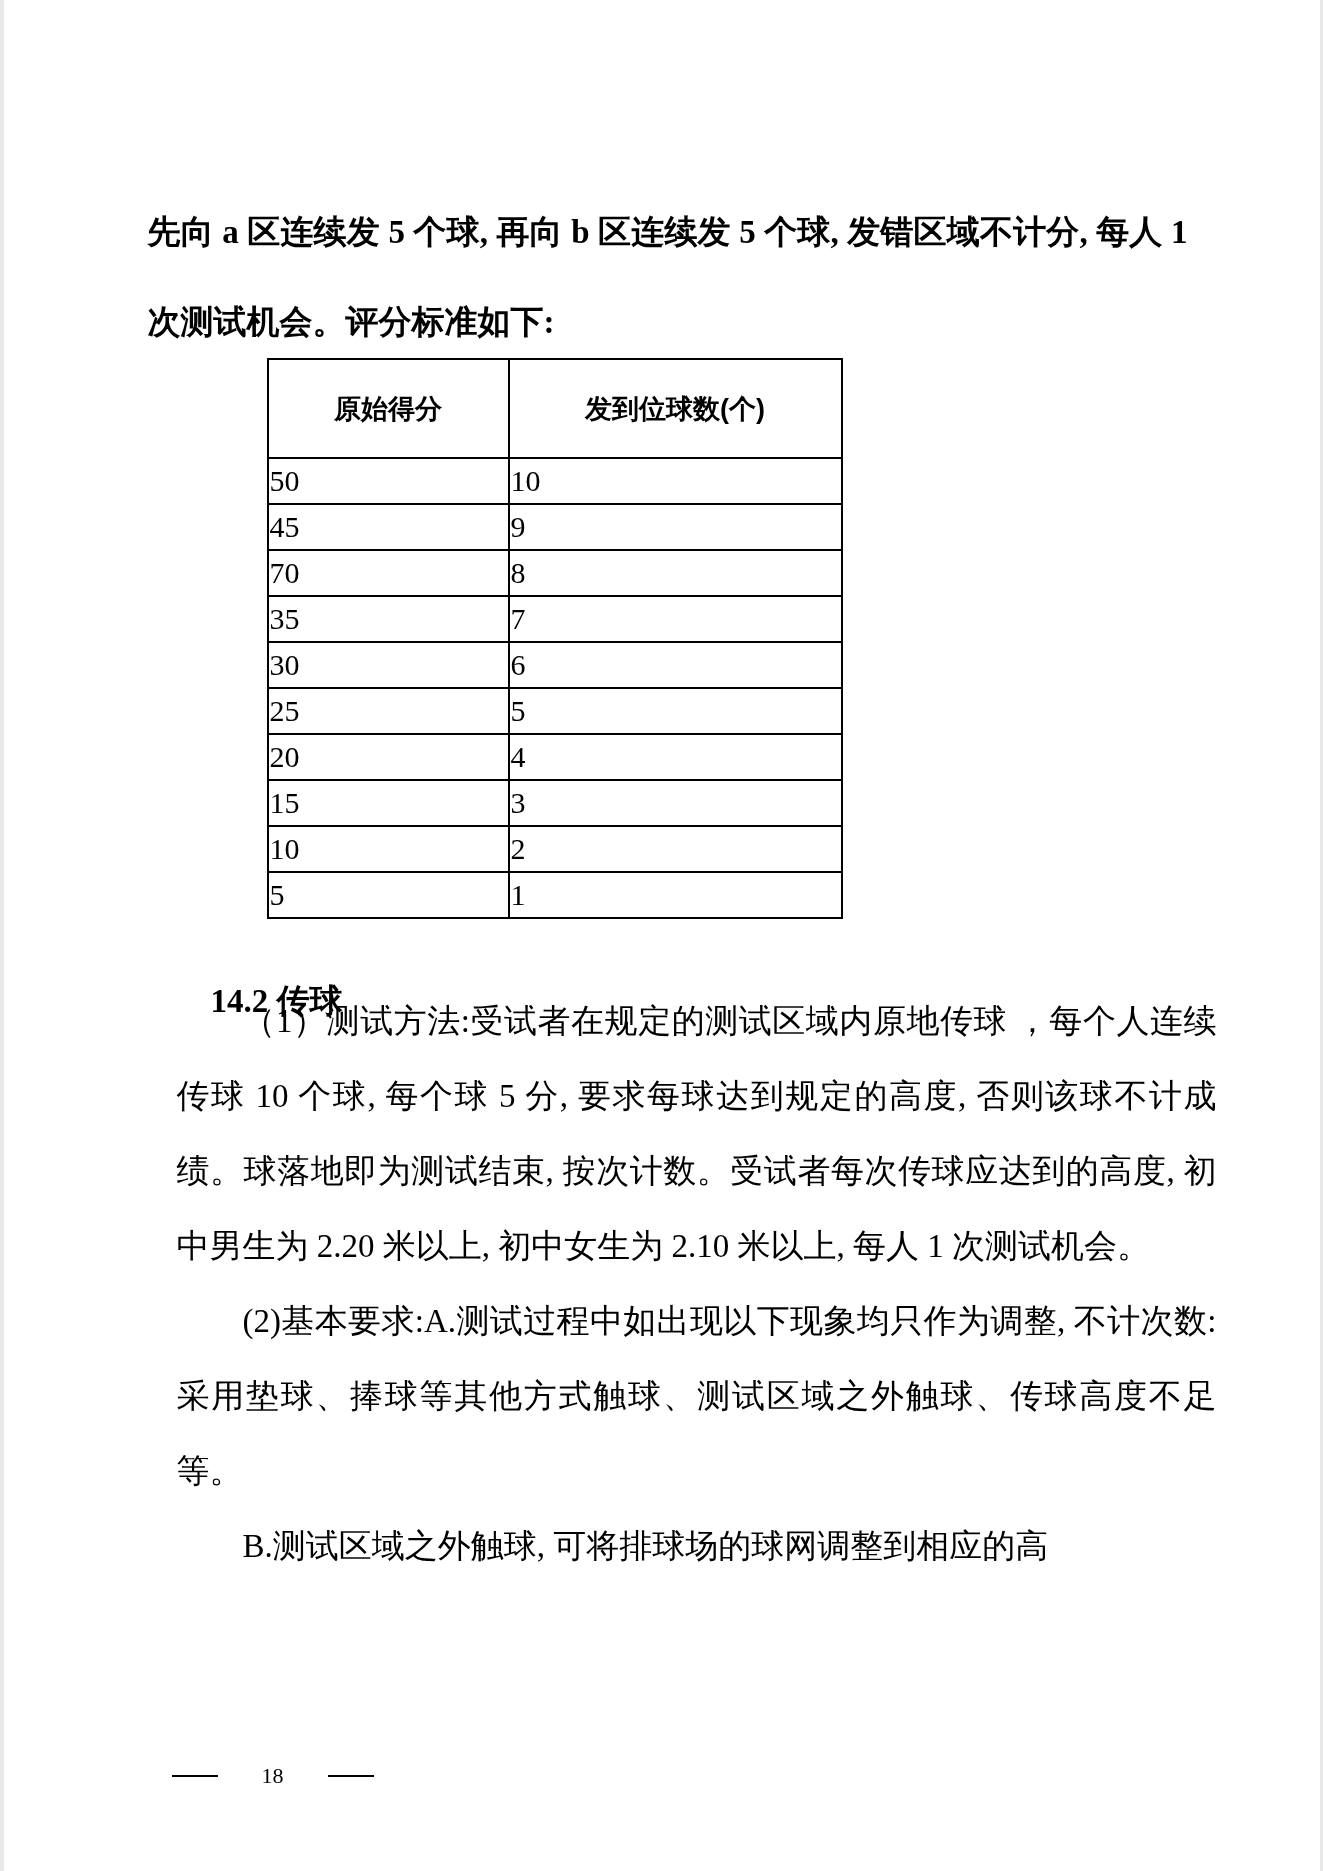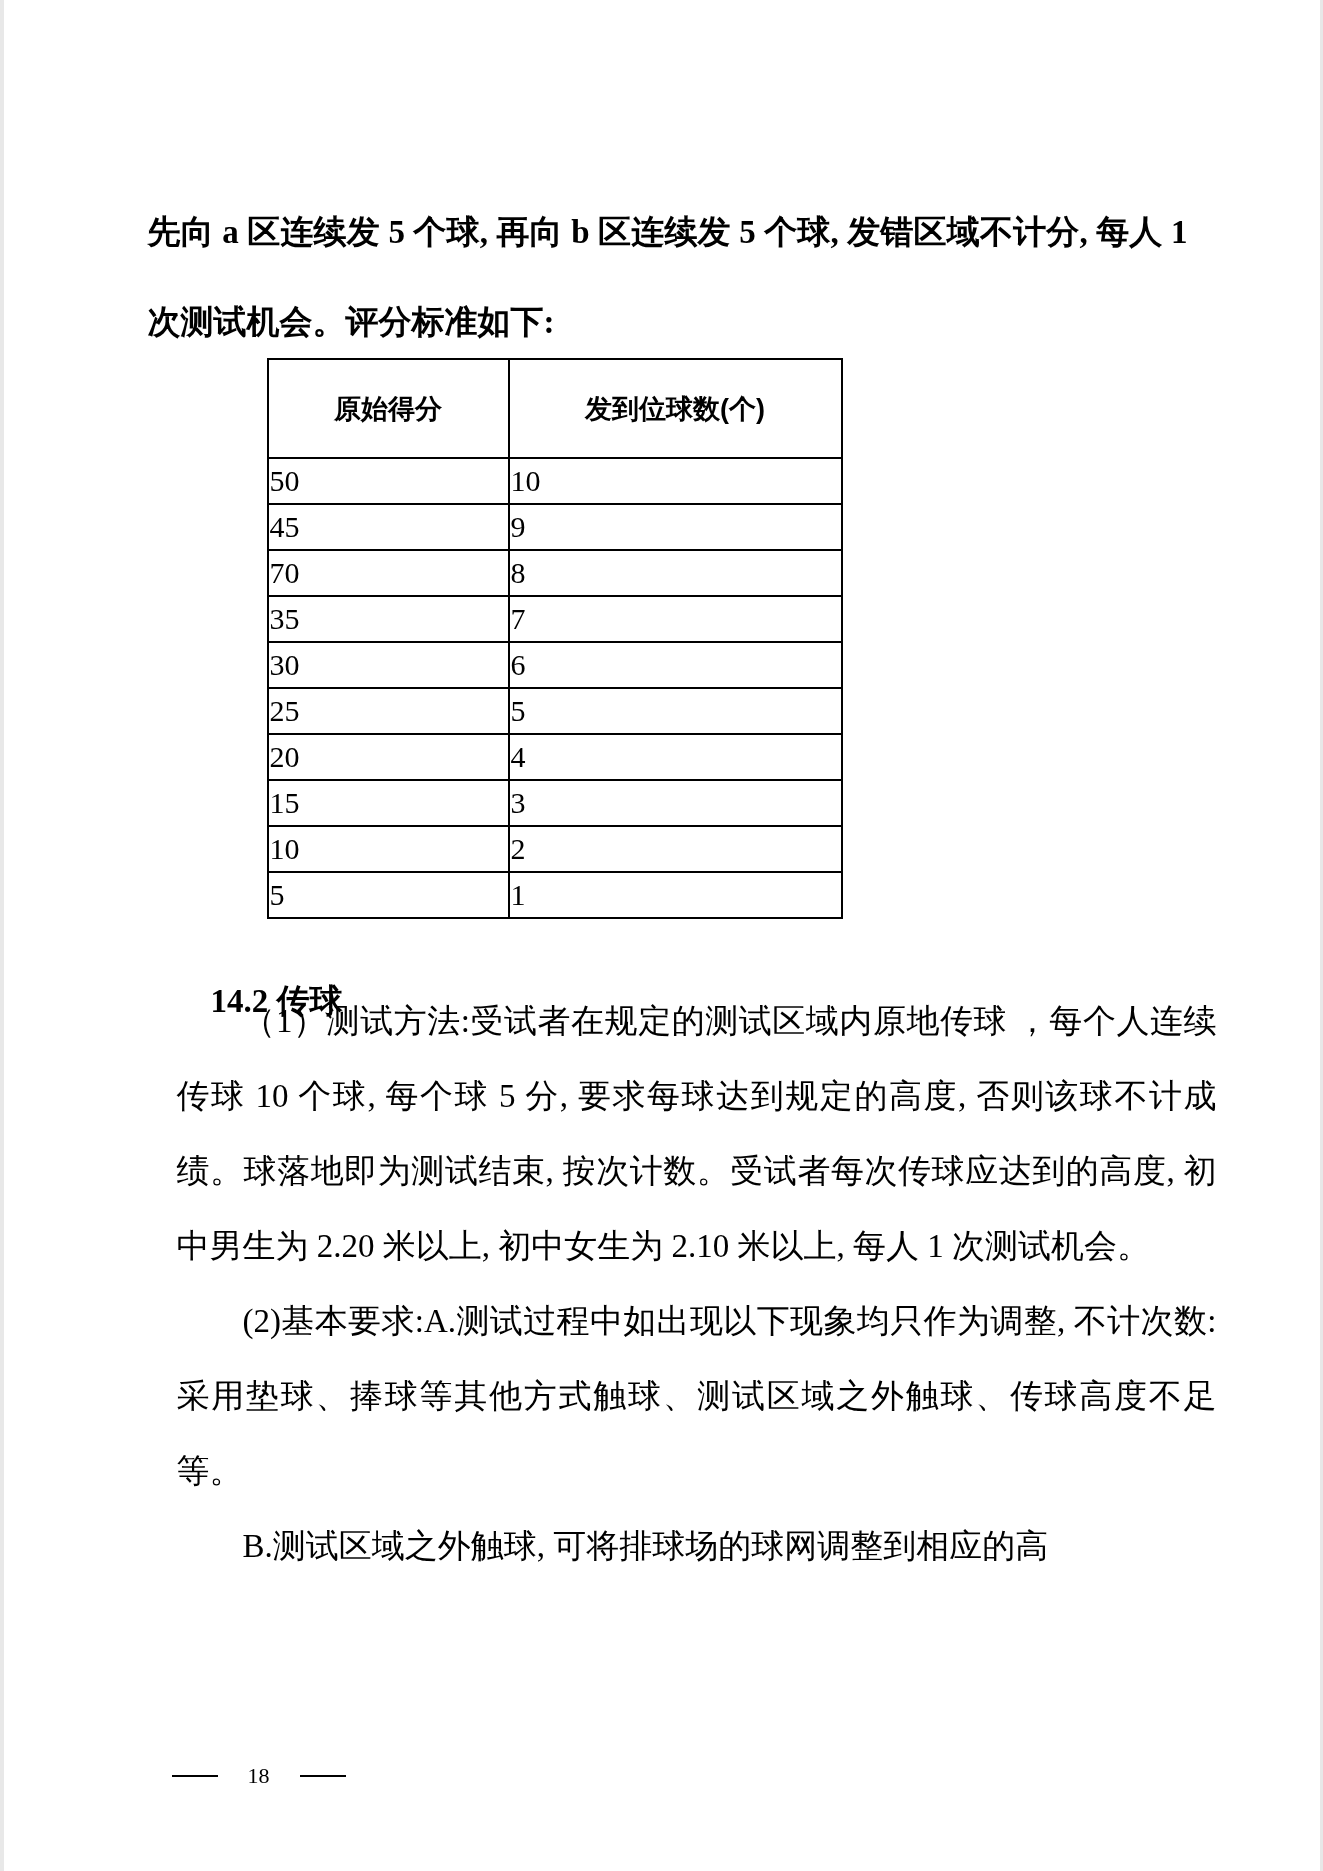--- a/index.html
+++ b/index.html
@@ -82,21 +82,21 @@
   }
   .body-block p { margin: 0; text-indent: 66px; }
 
   
   .page-footer {
     position: absolute;
     left: 168px;
     top: 1760px;
     display: flex;
     align-items: center;
-    gap: 30px;
+    gap: 44px;
     height: 32px;
   }
   .footer-dash {
     display: inline-block;
     width: 46px;
     height: 0;
     border-top: 2px solid #000;
   }
   .footer-page-number {
     font-size: 22px;

